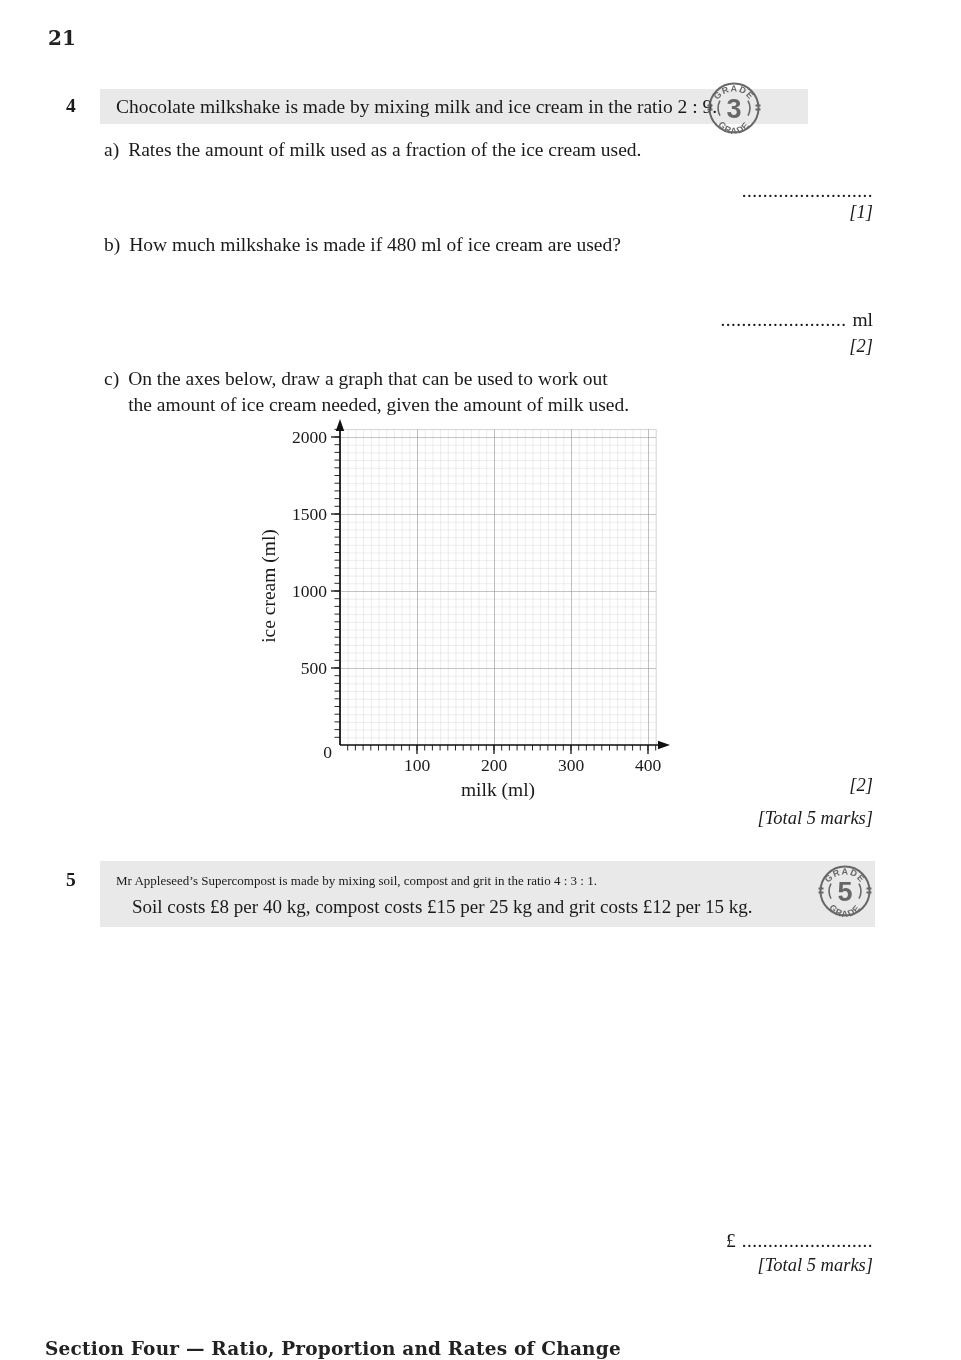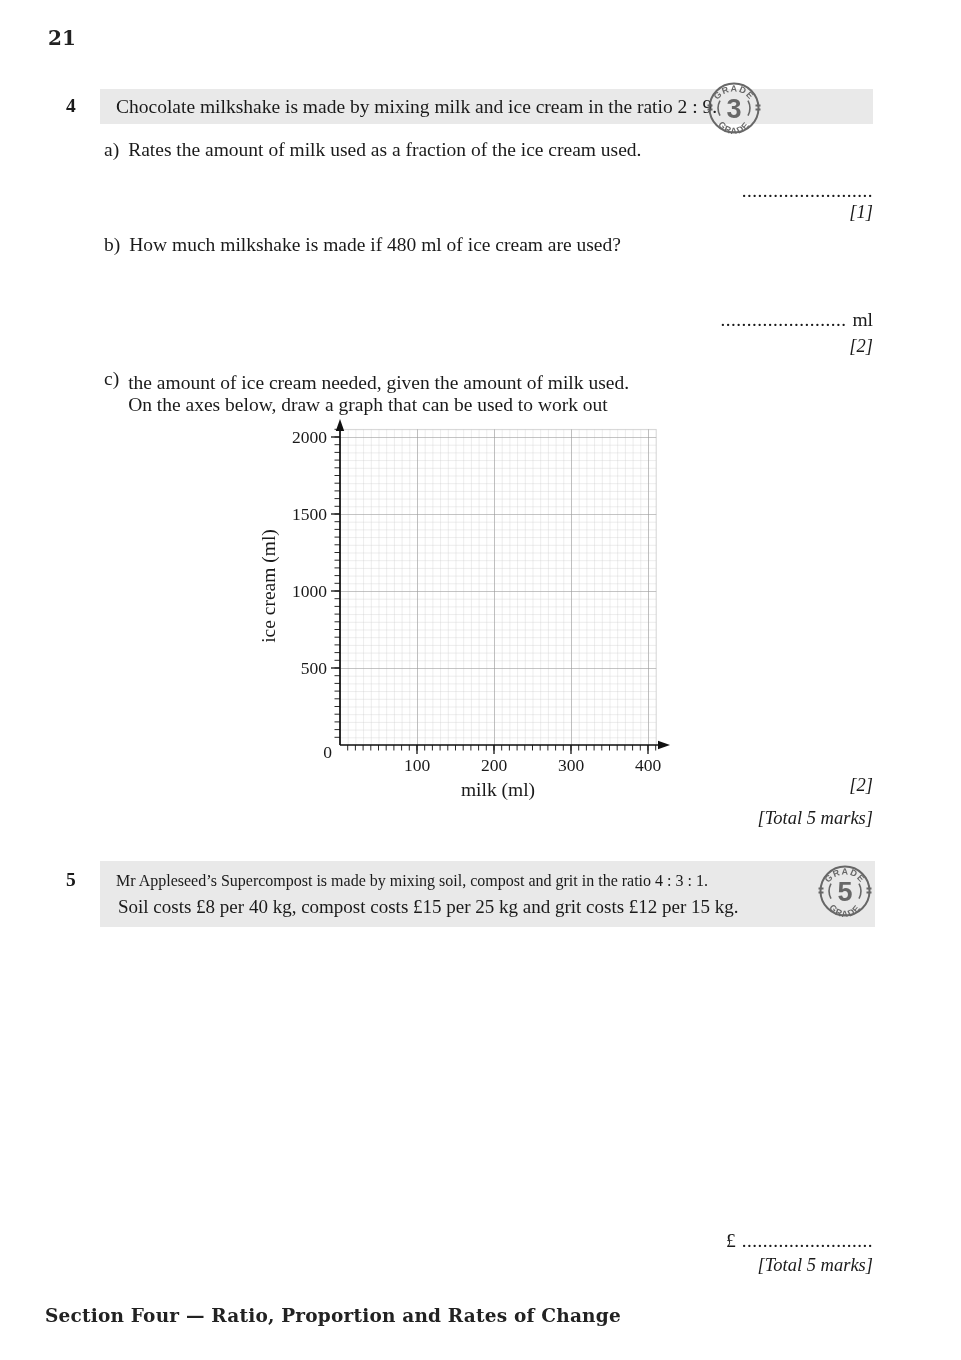--- a/index.html
+++ b/index.html
@@ -37,21 +37,21 @@
 </style>
 </head>
 <body>
 
 <div class="page">
 
   <div class="abs slab" style="left:48px;top:26px;font-size:20px;">21</div>
 
   <div class="abs qnum" style="left:66px;top:95px;">4</div>
 
-  <div class="abs qbox" style="left:100px;top:89px;width:773px;height:35px;">
+  <div class="abs qbox" style="left:100px;top:89px;width:708px;height:35px;">
     <div class="qbox-text" style="padding-left:16px;line-height:35px;">Chocolate milkshake is made by mixing milk and ice cream in the ratio 2 : 9.</div>
   </div>
 
   <svg class="abs badge" style="left:706px;top:80px;" viewBox="0 0 56 56">
     <circle cx="28" cy="28" r="24.5" stroke-width="2" class="badge-stroke"></circle>
     <path d="M1.5,25.5 h5 M1.5,29.5 h5 M49.5,25.5 h5 M49.5,29.5 h5" stroke-width="1.8" class="badge-stroke"></path>
     <path d="M 14,20.5 A 16,16 0 0 0 14,35.5" stroke-width="1.6" class="badge-stroke"></path>
     <path d="M 42,20.5 A 16,16 0 0 1 42,35.5" stroke-width="1.6" class="badge-stroke"></path>
     <defs>
       <path id="b4top" d="M 8.5,31 A 19.5,19.5 0 0 1 47.5,31"></path>
@@ -75,22 +75,22 @@
   </div>
   <div class="abs answer-row" style="right:88px;top:309px;">
     <span class="dots">........................</span>
     <span>ml</span>
   </div>
   <div class="abs marks" style="right:88px;top:336px;">[2]</div>
 
   <div class="abs part-row body-text" style="left:104px;top:368px;">
     <span>c)</span>
     <span>
+      <span style="display:block;">On the axes below, draw a graph that can be used to work out</span>
       <span style="display:block;margin-top:4px;">the amount of ice cream needed, given the amount of milk used.</span>
-      <span style="display:block;">On the axes below, draw a graph that can be used to work out</span>
     </span>
   </div>
 
   <svg id="graph-svg" class="abs" style="left:245px;top:410px;" width="430" height="400" viewBox="0 0 430 400">
     <defs>
       <pattern id="gridMinor" width="7.7" height="7.7" patternUnits="userSpaceOnUse">
         <path d="M 7.7 0 H 0 V 7.7" fill="none" stroke-width="0.7" class="grid-minor-path"></path>
       </pattern>
       <pattern id="gridMajor" width="77" height="77" patternUnits="userSpaceOnUse">
         <path d="M 77 0 H 0 V 77" fill="none" stroke-width="1.1" class="grid-major-path"></path>
@@ -216,22 +216,22 @@
     <text class="axis-title" x="253" y="386" text-anchor="middle">milk (ml)</text>
     <text class="axis-title" text-anchor="middle" transform="translate(30,176) rotate(-90)">ice cream (ml)</text>
   </svg>
 
   <div class="abs marks" style="right:88px;top:775px;">[2]</div>
   <div class="abs marks" style="right:88px;top:808px;">[Total 5 marks]</div>
 
   <div class="abs qnum" style="left:66px;top:869px;">5</div>
 
   <div class="abs qbox" style="left:100px;top:861px;width:775px;height:66px;">
-    <div class="qbox-text" style="padding:7px 0 0 16px;line-height:26px;font-size:16px;">Mr Appleseed’s Supercompost is made by mixing soil, compost and grit in the ratio 4 : 3 : 1.</div>
-    <div class="qbox-text" style="padding-left:18px;line-height:26px;font-size:19px;">Soil costs £8 per 40 kg, compost costs £15 per 25 kg and grit costs £12 per 15 kg.</div>
+    <div class="qbox-text" style="padding:7px 0 0 16px;line-height:26px;font-size:13px;">Mr Appleseed’s Supercompost is made by mixing soil, compost and grit in the ratio 4 : 3 : 1.</div>
+    <div class="qbox-text" style="padding-left:32px;line-height:26px;font-size:19px;">Soil costs £8 per 40 kg, compost costs £15 per 25 kg and grit costs £12 per 15 kg.</div>
   </div>
 
   <svg class="abs badge" style="left:817px;top:863px;" viewBox="0 0 56 56">
     <circle cx="28" cy="28" r="24.5" stroke-width="2" class="badge-stroke"></circle>
     <path d="M1.5,25.5 h5 M1.5,29.5 h5 M49.5,25.5 h5 M49.5,29.5 h5" stroke-width="1.8" class="badge-stroke"></path>
     <path d="M 14,20.5 A 16,16 0 0 0 14,35.5" stroke-width="1.6" class="badge-stroke"></path>
     <path d="M 42,20.5 A 16,16 0 0 1 42,35.5" stroke-width="1.6" class="badge-stroke"></path>
     <defs>
       <path id="b5top" d="M 8.5,31 A 19.5,19.5 0 0 1 47.5,31"></path>
       <path id="b5bot" d="M 10,36 A 18,18 0 0 0 46,36"></path>
@@ -241,15 +241,15 @@
     <text x="28" y="37.5" text-anchor="middle" class="badge-num">5</text>
   </svg>
 
 
   <div class="abs answer-row" style="right:88px;top:1230px;">
     <span>£</span>
     <span class="dots">.........................</span>
   </div>
   <div class="abs marks" style="right:88px;top:1255px;">[Total 5 marks]</div>
 
-  <div class="abs slab footer" style="left:45px;top:1305px;">Section Four — Ratio, Proportion and Rates of Change</div>
+  <div class="abs slab footer" style="left:45px;top:1338px;">Section Four — Ratio, Proportion and Rates of Change</div>
 
 </div>
 
 </body></html>

